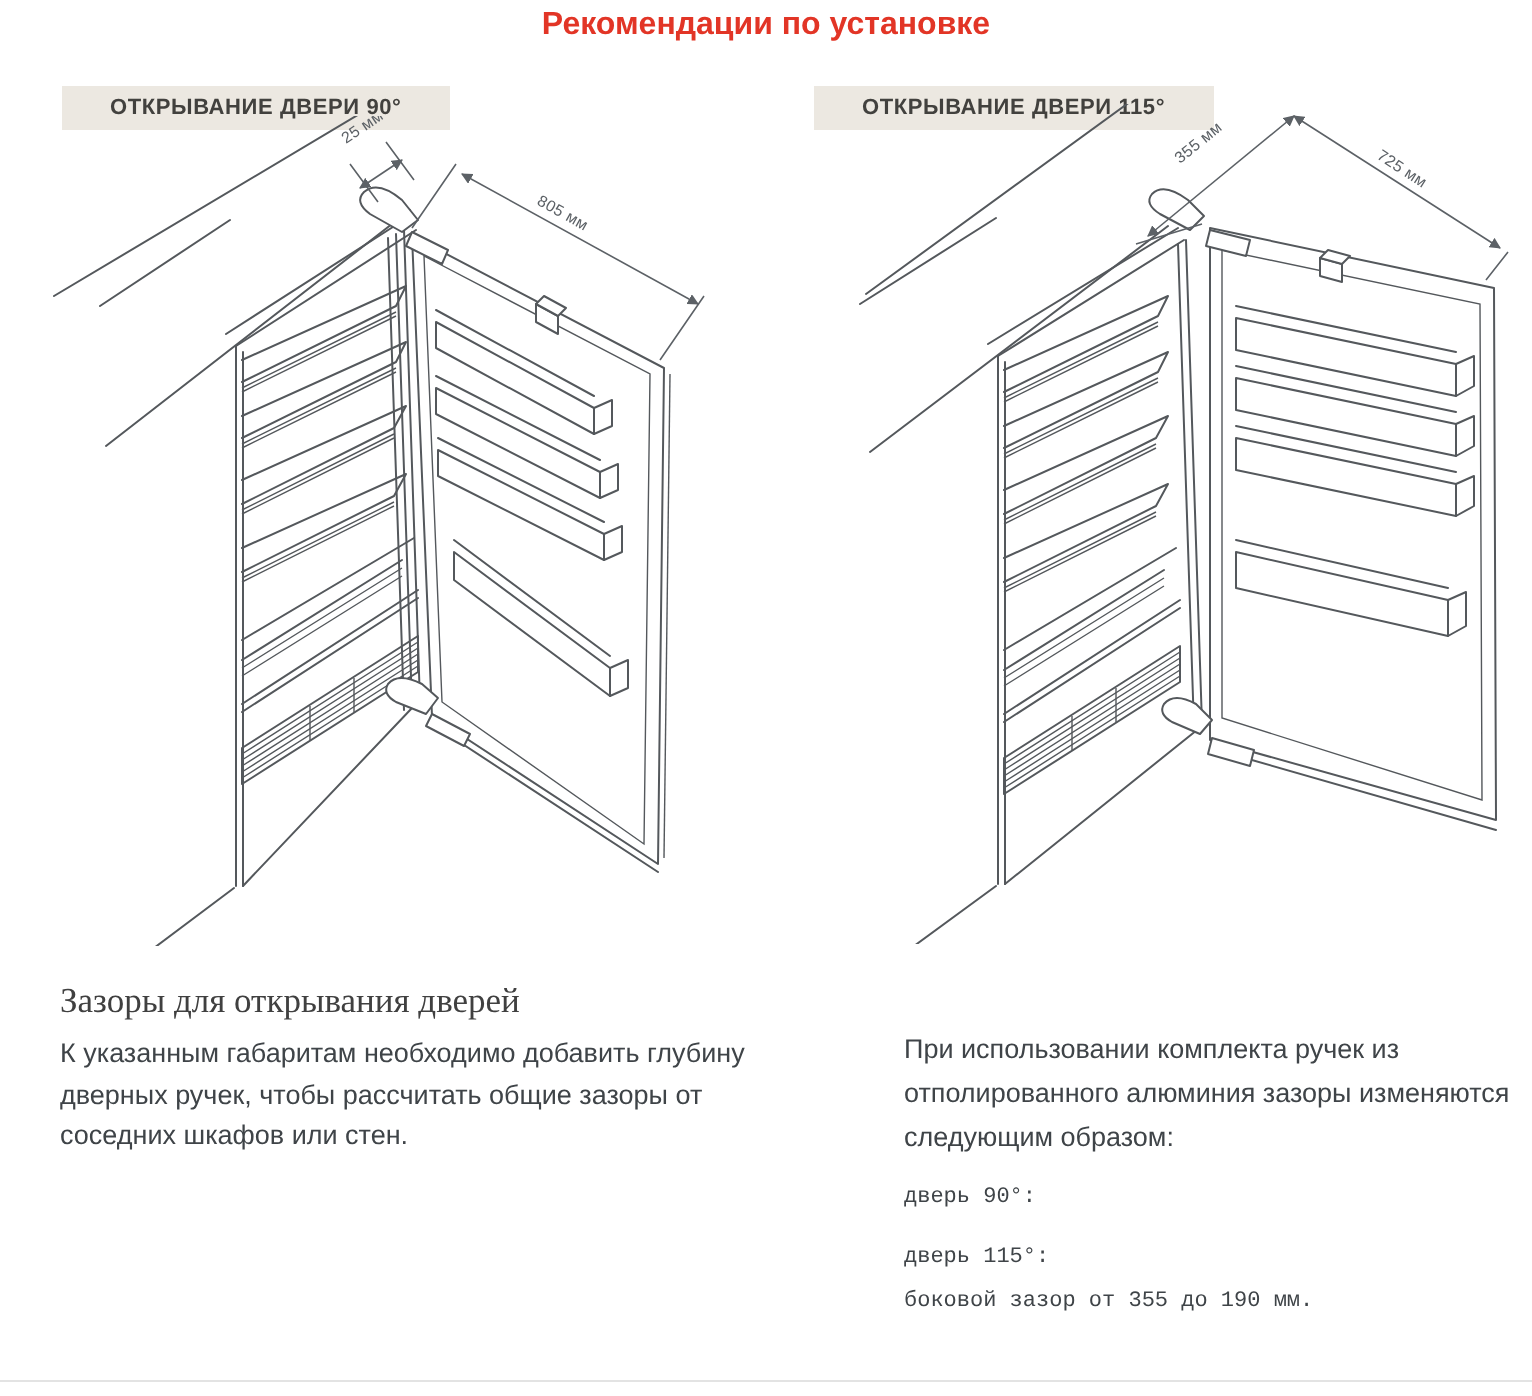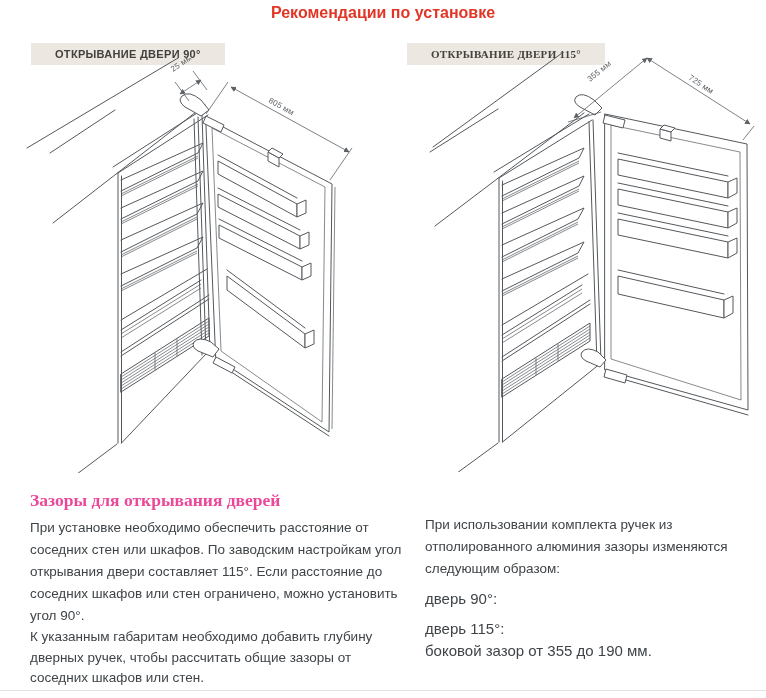--- a/index.html
+++ b/index.html
@@ -12,40 +12,40 @@
     position:absolute;top:4px;left:0;width:766px;margin:0;
     text-align:center;font-size:16px;font-weight:bold;color:#e23526;
   }
   .dlabel{
     position:absolute;top:43px;height:22px;line-height:22px;
     background:#ece8e1;color:#42413e;
     font-size:11px;font-weight:bold;letter-spacing:.3px;padding:0 24px;
     white-space:nowrap;
   }
   .dlabel-90{left:31px;}
-  .dlabel-115{left:407px;font-family:Liberation Serif, serif;}
+  .dlabel-115{left:407px;}
   svg.drawing{position:absolute;}
   #svg90{left:25px;top:58px;}
   #svg115{left:398px;top:52px;}
   .ln{fill:none;stroke:#54585c;stroke-width:1;stroke-linejoin:round;stroke-linecap:round;}
   .fw{fill:#ffffff;stroke:#54585c;stroke-width:1;stroke-linejoin:round;}
   .thin{fill:none;stroke:#54585c;stroke-width:.7;}
   .dim-ln{fill:none;stroke:#5c6166;stroke-width:.8;}
   .dim{font-size:8px;fill:#5c6166;letter-spacing:.2px;font-family:"Liberation Sans","DejaVu Sans",sans-serif;}
   .col-left{position:absolute;left:30px;top:490px;width:372px;}
   .col-left h2{
     margin:0 0 6px;font-family:"Liberation Serif","DejaVu Serif",serif;
-    font-size:17.5px;font-weight:bold;color:#ec4899;
+    font-size:17.5px;font-weight:normal;color:#404040;
   }
   .body-p{margin:0;font-size:13.5px;line-height:22px;}
   .warn-title{margin:5px 0 0;font-size:13.5px;font-weight:bold;line-height:22px;color:#34383b;}
   .warn-text{line-height:20.5px;}
-  .col-right{position:absolute;left:425px;top:514px;width:312px;}
+  .col-right{position:absolute;left:452px;top:514px;width:312px;}
   .spec{margin-top:8px;}
-  .spec div{font-size:15px;line-height:22px;}
+  .spec div{font-size:11px;line-height:22px;font-family:Liberation Mono, monospace;}
   .divider{position:absolute;left:0;right:0;top:690px;height:0;border-top:1px solid #e3e3e3;}
 </style>
 </head>
 <body>
 
 <h1 class="page-title">Рекомендации по установке</h1>
 
 <div class="dlabel dlabel-90">ОТКРЫВАНИЕ ДВЕРИ 90°</div>
 <div class="dlabel dlabel-115">ОТКРЫВАНИЕ ДВЕРИ 115°</div>
 
@@ -196,21 +196,20 @@
     <path class="dim-ln" d="M203,60 L170,70 M345,88 L356,74"></path>
     <path class="dim-ln" d="M176,66 L249,6" marker-start="url(#ah-r)" marker-end="url(#ah-r)"></path>
     <text class="dim" transform="translate(192,30) rotate(-39)">355 мм</text>
     <path class="dim-ln" d="M249,6 L352,72" marker-start="url(#ah-r)" marker-end="url(#ah-r)"></path>
     <text class="dim" transform="translate(290,27) rotate(33)">725 мм</text>
   </g>
 </svg>
 
 <section class="col-left">
   <h2>Зазоры для открывания дверей</h2>
-  <p class="body-p">При установке необходимо обеспечить расстояние от соседних стен или шкафов. По заводским настройкам угол открывания двери составляет 115°. Если расстояние до соседних шкафов или стен ограничено, можно установить угол 90°.</p>
   <p class="body-p warn-text">К указанным габаритам необходимо добавить глубину дверных ручек, чтобы рассчитать общие зазоры от соседних шкафов или стен.</p>
 </section>
 
 <section class="col-right">
   <p class="body-p">При использовании комплекта ручек из отполированного алюминия зазоры изменяются следующим образом:</p>
   <div class="spec">
     <div>дверь 90°:</div>
   </div>
   <div class="spec">
     <div>дверь 115°:</div>

